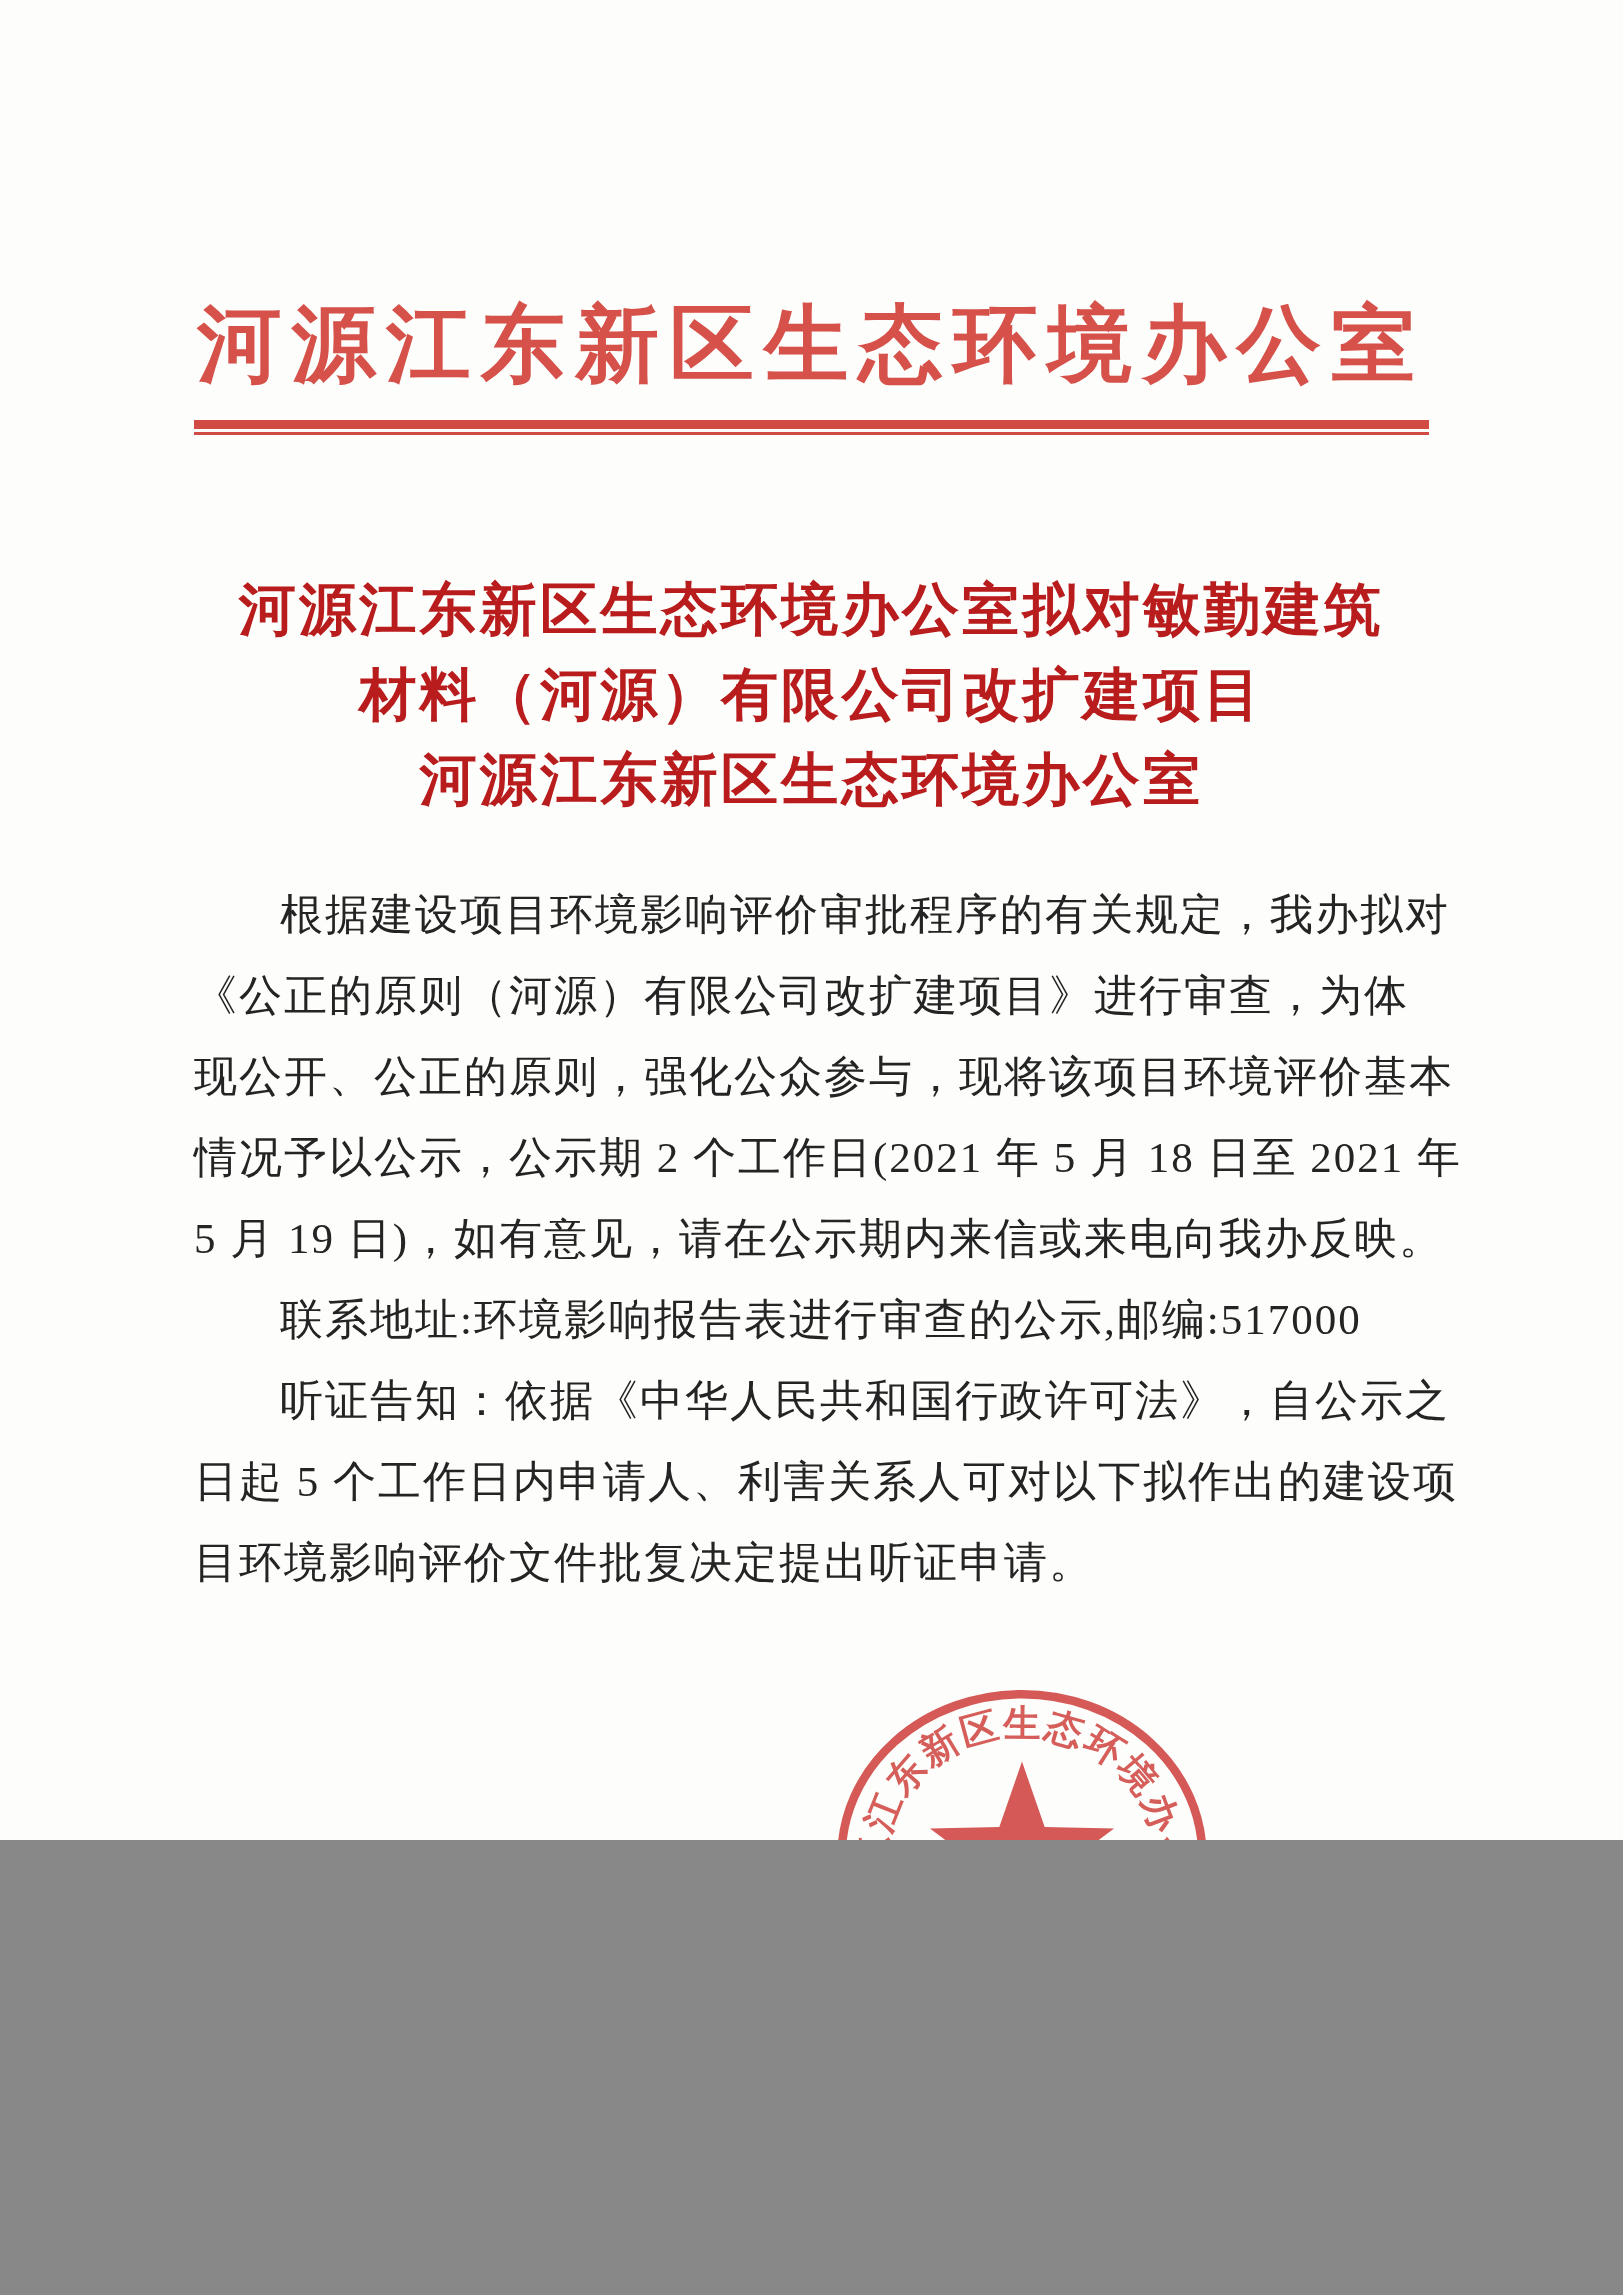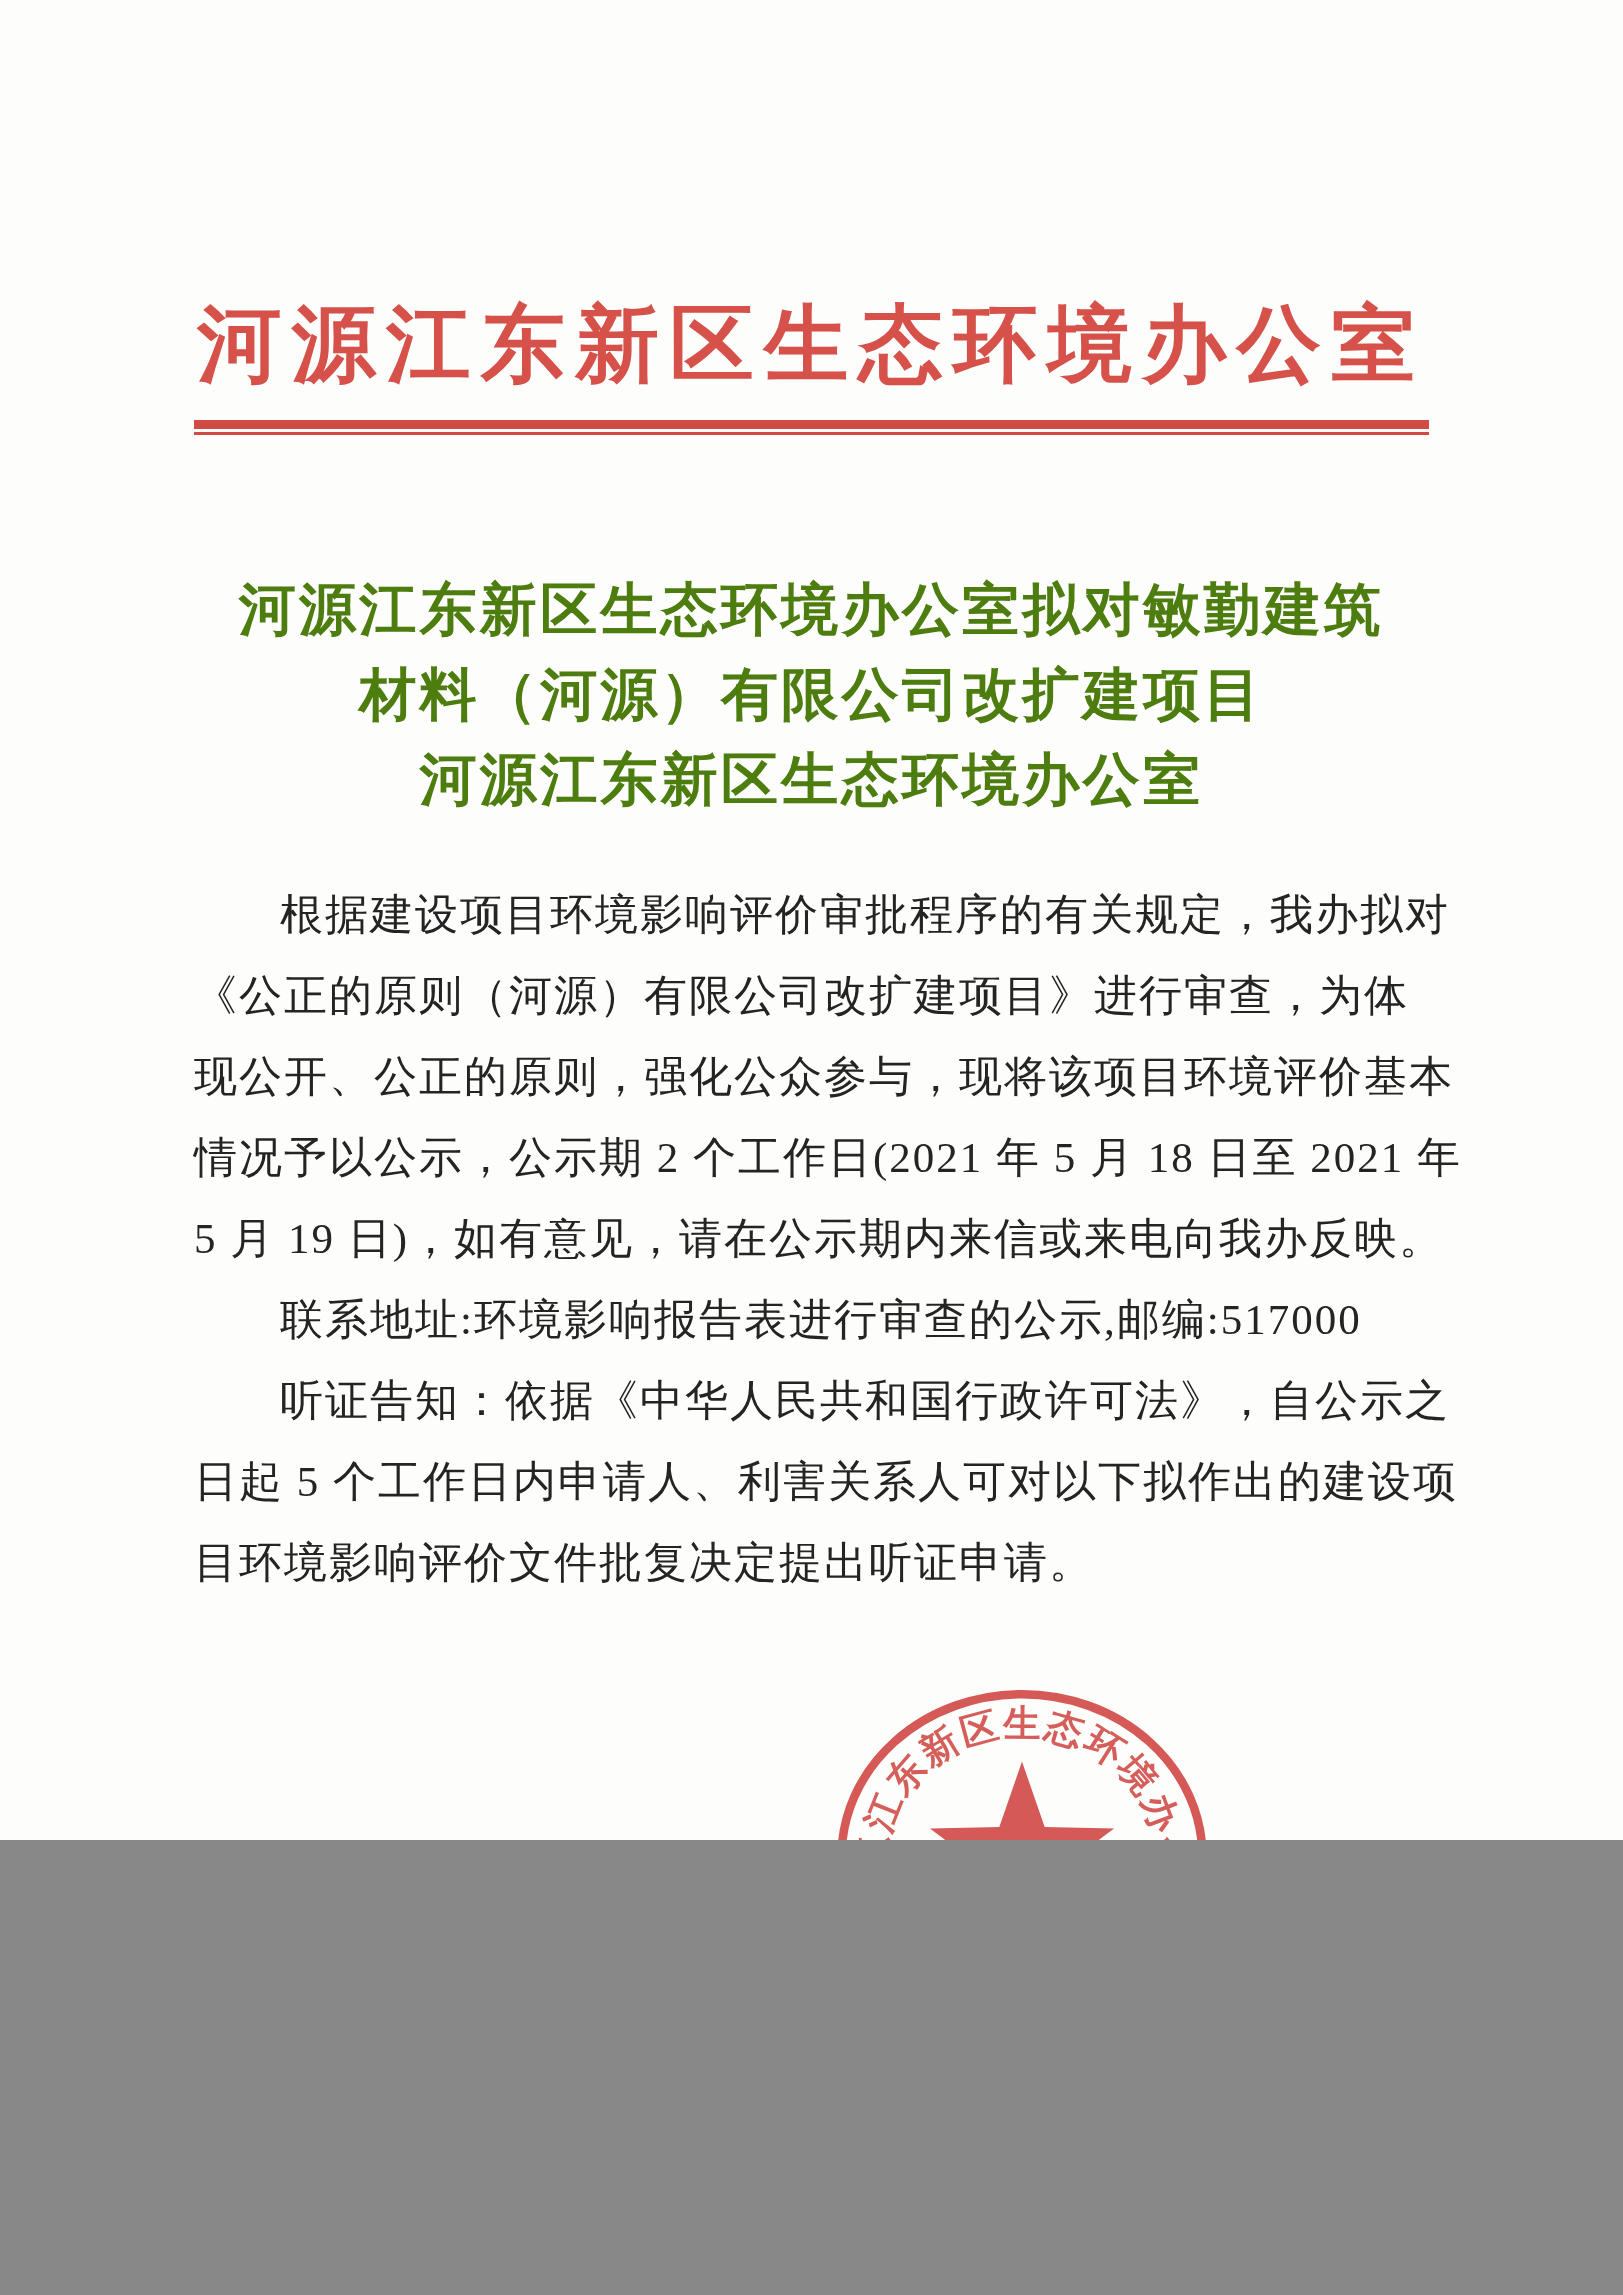--- a/index.html
+++ b/index.html
@@ -32,21 +32,21 @@
   .rule-thin-top    { top: 432px;  height: 2.6px;  }
   .rule-thin-bottom { top: 2049px; height: 2.6px;  }
   .rule-thick-bottom{ top: 2055px; height: 8.5px; }
 
   
   .title-block {
     position: absolute;
     left: 0; right: 0;
     top: 567px;
     text-align: center;
-    color: #4d7c0f;
+    color: #b91c1c;
     font-family: "Liberation Sans", "DejaVu Sans", sans-serif;
     font-weight: bold;
     font-size: 57px;
     letter-spacing: 3.3px;
   }
   .title-line { height: 85px; line-height: 85px; white-space: nowrap; }
 
   
   .body-block {
     position: absolute;

